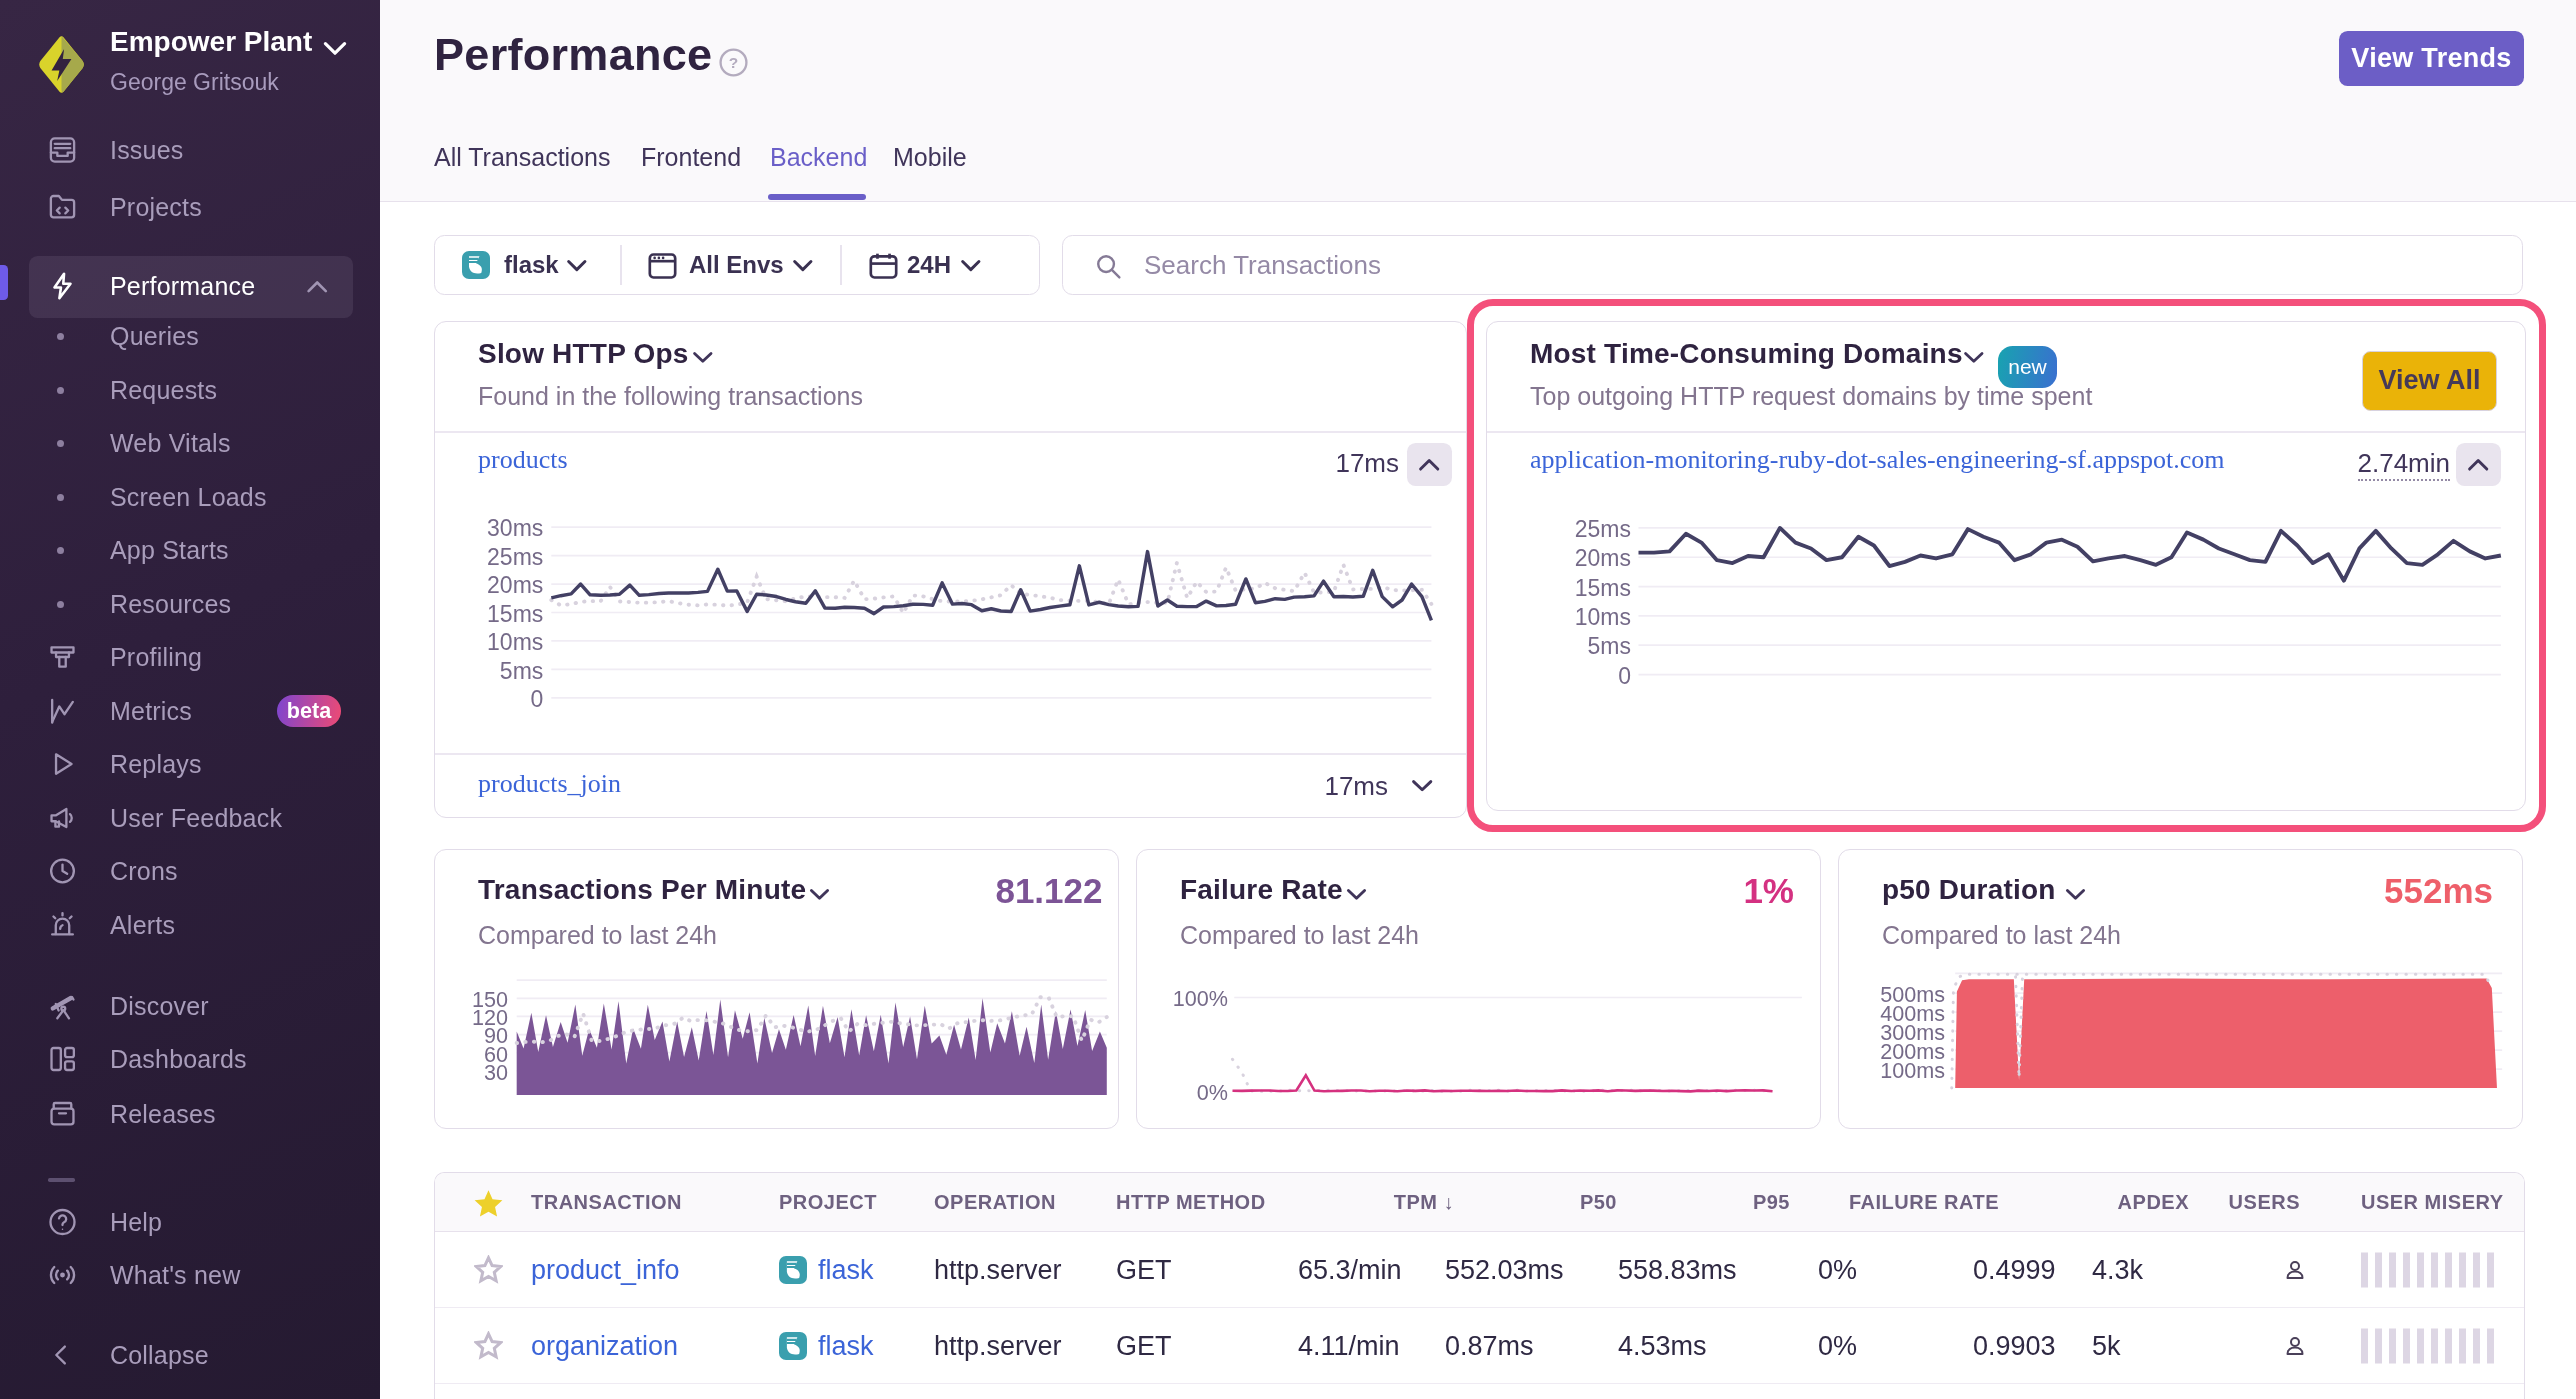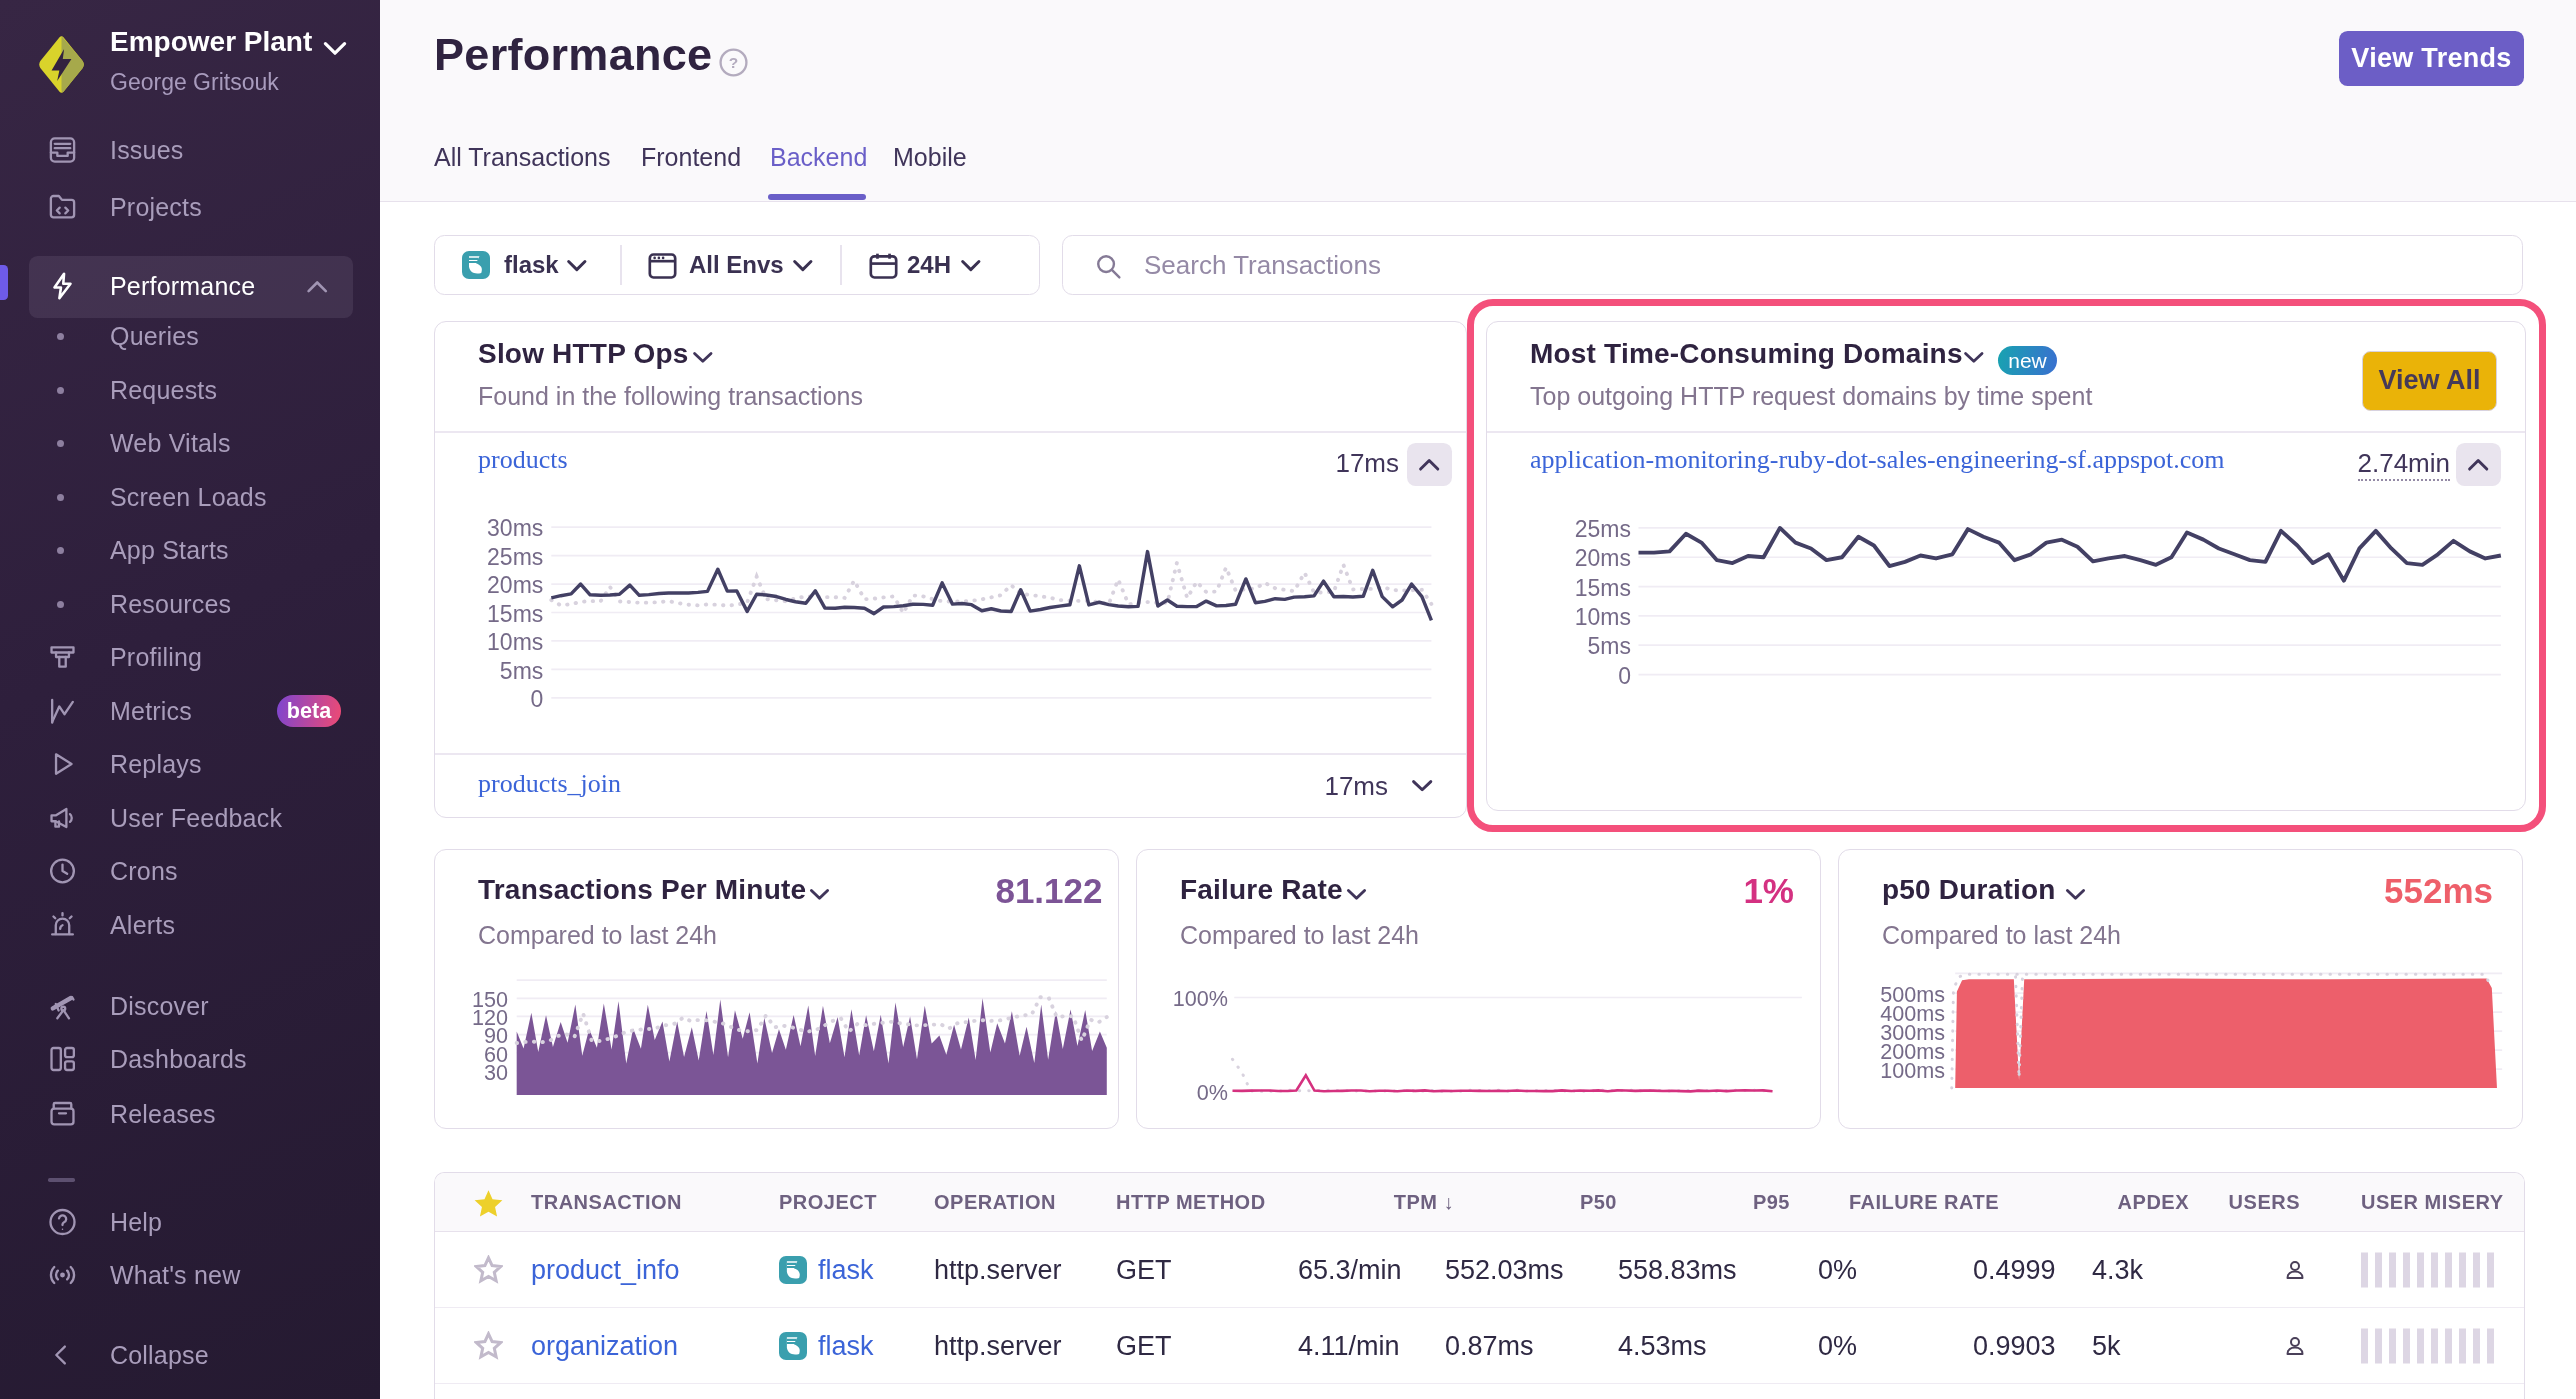--- a/index.html
+++ b/index.html
@@ -53,21 +53,21 @@
 .psub { position:absolute; font-size:25px; color:#83758f; white-space:nowrap; }
 .pdivider { position:absolute; left:0; height:1.7px; background:#ece7f1; }
 .blue { color:#3b64d8; }
 .rowlink { position:absolute; font-size:26px; color:#3b64d8; white-space:nowrap;font-family:Liberation Serif, serif;}
 .msval { position:absolute; font-size:26px; color:#40355a; }
 .chevbtn { position:absolute; width:45px; height:43px; background:#e9e4ee; border-radius:8.6px; display:flex; align-items:center; justify-content:center;}
 .bigval { position:absolute; font-size:35px; font-weight:bold; }
 .axlab { position:absolute; font-size:23px; color:#756a88; text-align:right; white-space:nowrap;}
 #viewall { position:absolute; left:875px; top:28.5px; width:135px; height:60px; border:1.7px solid #d8d2df; border-radius:8.6px;
   background:#eab308; color:#453a58; font-size:27px; font-weight:bold; display:flex; align-items:center; justify-content:center;}
-#newpill { position:absolute; left:511px; top:24px; width:59px; height:29px; border-radius:14.7px;
+#newpill { position:absolute; left:511px; top:24px; width:59px; height:42px; border-radius:14.7px;
   background:linear-gradient(100deg,#18a3b0 0%,#3a6fd0 100%); color:#fff; font-size:21px;
   display:flex; align-items:center; justify-content:center; }
 
 
 #tbl { position:absolute; left:434px; top:1172px; width:2091px; height:228px; background:#fff;
   border:1.7px solid #e2dce9; border-radius:10.4px 10.4px 0 0; border-bottom:none; overflow:hidden;}
 #thead { position:absolute; left:0; top:0; width:100%; height:59px; background:#faf9fb; border-bottom:1.7px solid #e7e1ec; }
 .th { position:absolute; top:50%; transform:translateY(-50%); font-size:20px; font-weight:bold; color:#6e6180; letter-spacing:0.5px; white-space:nowrap;}
 .trow { position:absolute; left:0; width:100%; height:76px; }
 .td { position:absolute; top:50%; transform:translateY(-50%); font-size:27px; color:#2f2943; white-space:nowrap;}

